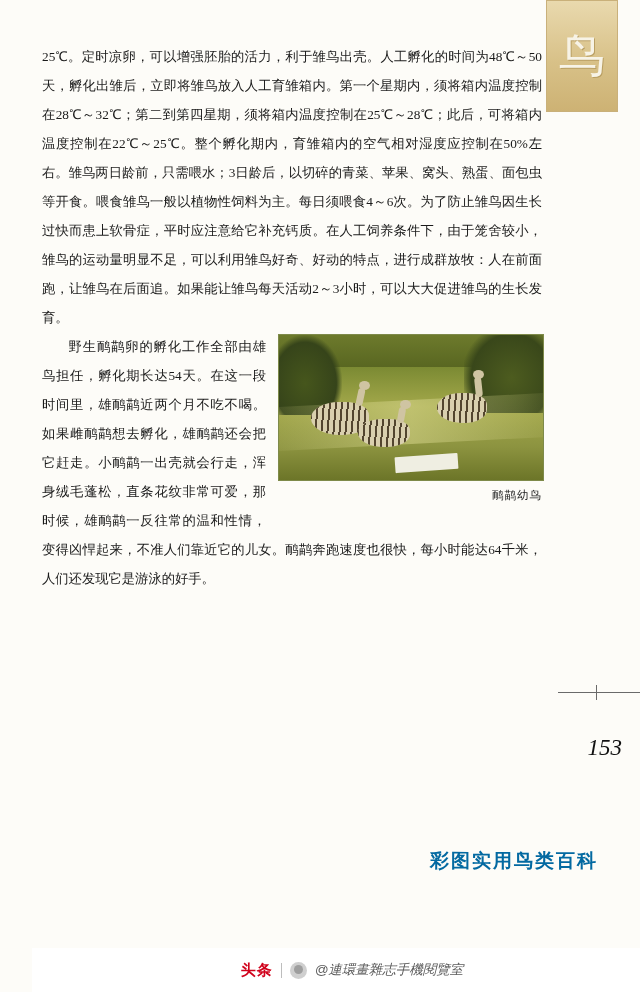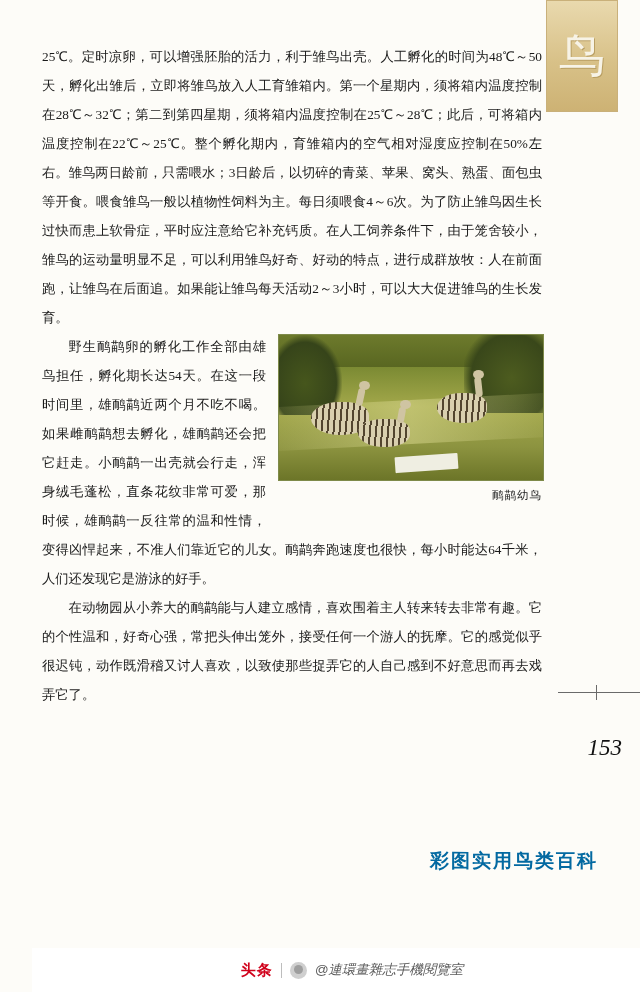--- a/index.html
+++ b/index.html
@@ -285,21 +285,20 @@
           <div class="neck"></div>
           <div class="head"></div>
         </div>
         <div class="paper"></div>
       </div>
       <div class="fig-caption">鸸鹋幼鸟</div>
     </div>
 
     <p class="para indent">野生鸸鹋卵的孵化工作全部由雄鸟担任，孵化期长达54天。在这一段时间里，雄鸸鹋近两个月不吃不喝。如果雌鸸鹋想去孵化，雄鸸鹋还会把它赶走。小鸸鹋一出壳就会行走，浑身绒毛蓬松，直条花纹非常可爱，那时候，雄鸸鹋一反往常的温和性情，变得凶悍起来，不准人们靠近它的儿女。鸸鹋奔跑速度也很快，每小时能达64千米，人们还发现它是游泳的好手。</p>
 
-    <p class="para indent">在动物园从小养大的鸸鹋能与人建立感情，喜欢围着主人转来转去非常有趣。它的个性温和，好奇心强，常把头伸出笼外，接受任何一个游人的抚摩。它的感觉似乎很迟钝，动作既滑稽又讨人喜欢，以致使那些捉弄它的人自己感到不好意思而再去戏弄它了。</p>
   </div>
 
   <div class="page-rule">
     <div class="tick"></div>
   </div>
   <div class="page-number">153</div>
 
   <div class="footer-brand">彩图实用鸟类百科</div>
 
   <div class="watermark">

